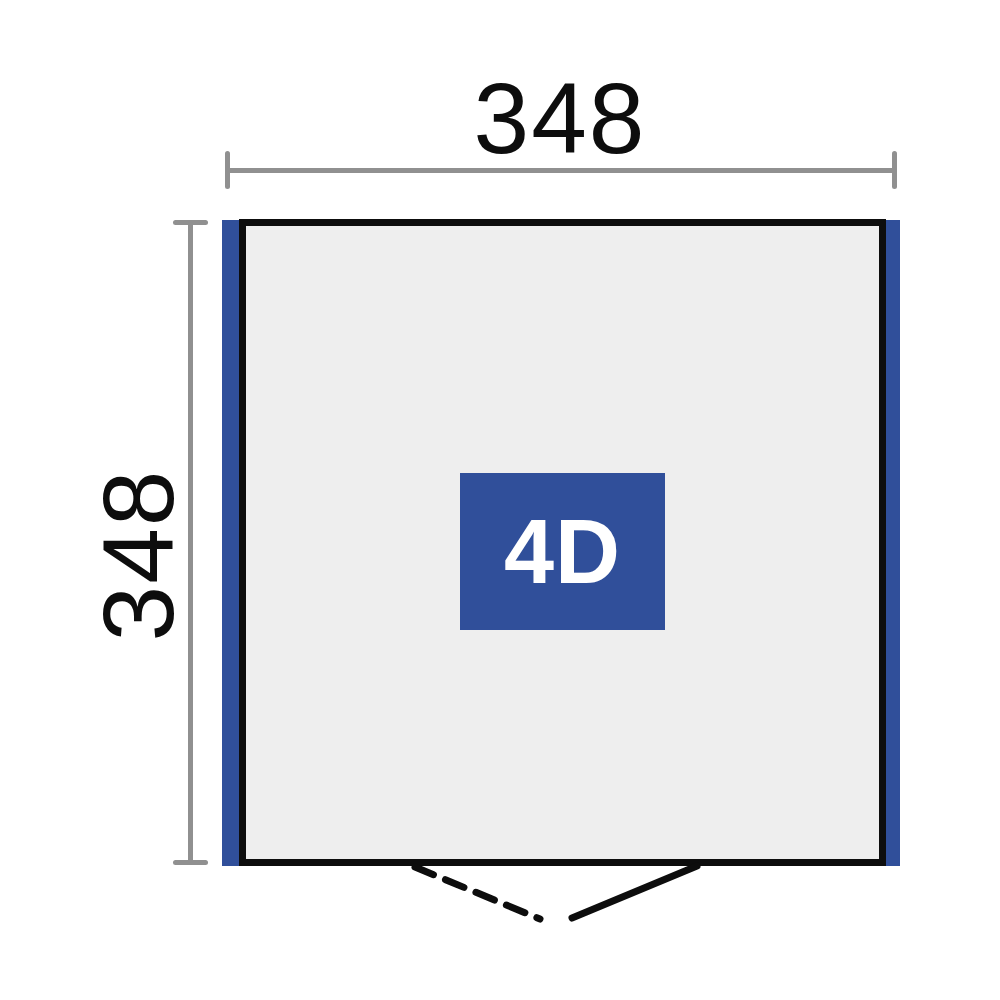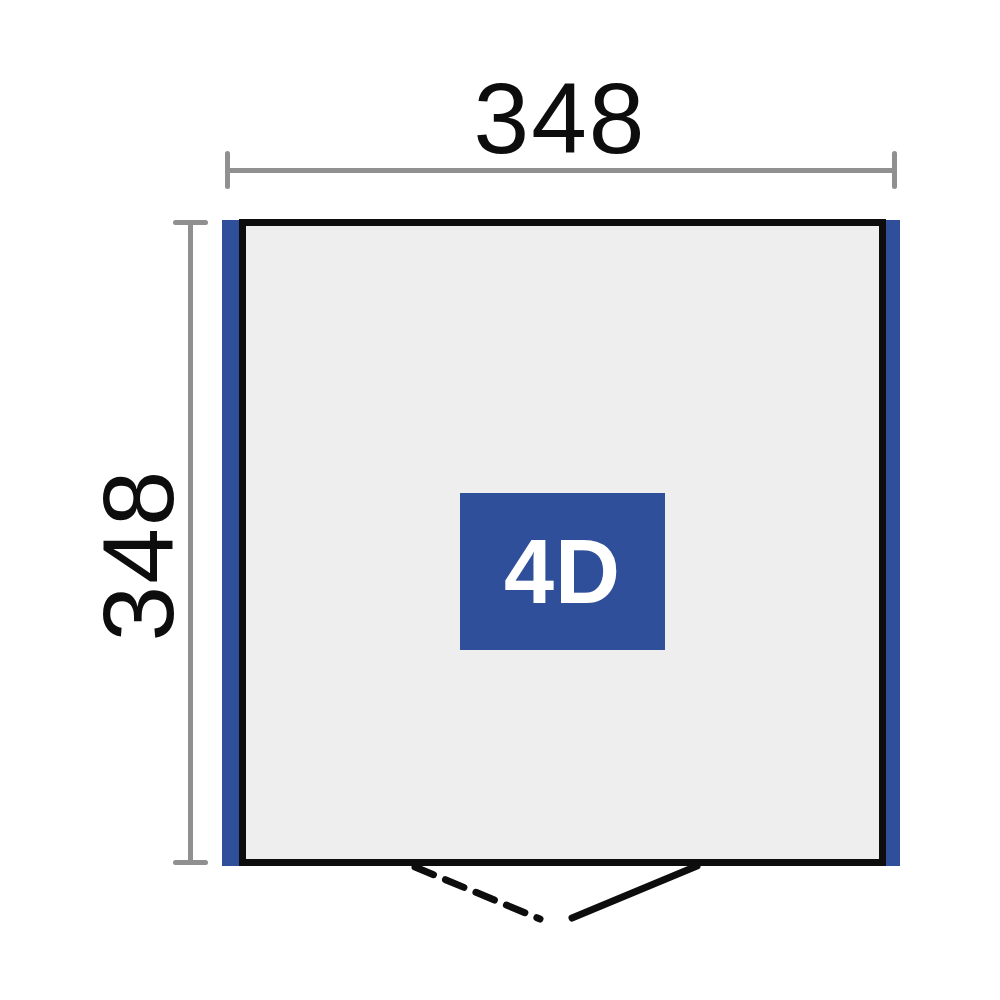--- a/index.html
+++ b/index.html
@@ -45,21 +45,21 @@
 
   
   .wall-outline{position:absolute;left:239px;top:219px;width:647px;height:647px;
     background:var(--floor-fill);border:7px solid var(--outline-black);}
   .panel-strip{position:absolute;top:220px;height:646px;background:var(--accent-blue);}
   .panel-strip.left{left:222px;width:17px;}
   .panel-strip.right{left:886px;width:14px;}
 
   
   .model-badge{position:absolute;left:460px;top:473px;width:205px;height:157px;
-    background:var(--accent-blue);display:flex;align-items:center;justify-content:center;margin-top:20px;}
+    background:var(--accent-blue);display:flex;align-items:center;justify-content:center;}
   .model-badge .model-label{
     color:var(--model-text);font-size:90px;font-weight:700;line-height:1;letter-spacing:1px;}
 
   
   .door-svg{position:absolute;left:0;top:0;width:1000px;height:1000px;pointer-events:none;}
   .door-svg line{stroke:var(--outline-black);stroke-width:7;stroke-linecap:round;}
   .door-svg line.dashed{stroke-dasharray:20 13;}
 </style>
 </head>
 <body>

